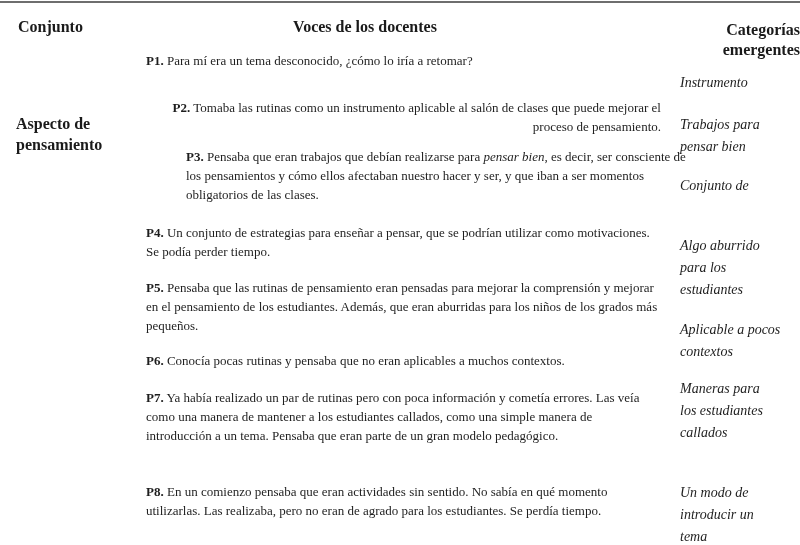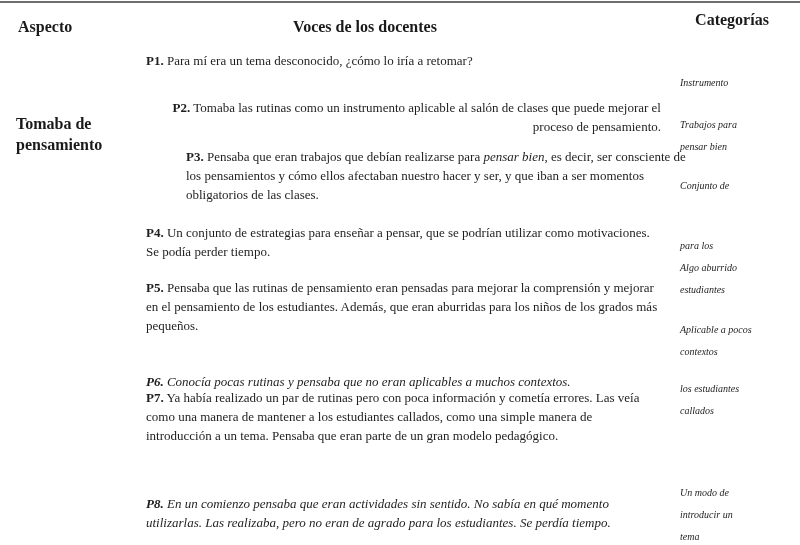--- a/index.html
+++ b/index.html
@@ -26,21 +26,21 @@
     .hdr {
       position: absolute;
       font-weight: bold;
       font-size: 16px;
       line-height: 20px;
       color: #1a1a1a;
       text-align: center;
     }
     .hdr-aspecto { left: 18px; top: 17px; width: 100px; text-align: left; }
     .hdr-voces { left: 230px; top: 17px; width: 270px; }
-    .hdr-cat { left: 664px; top: 10px; width: 136px; }
+    .hdr-cat { left: 664px; top: 20px; width: 136px; text-align: right; }
 
     .aspect {
       position: absolute;
       left: 16px;
       top: 113px;
       width: 120px;
       font-weight: bold;
       font-size: 16px;
       line-height: 21px;
     }
@@ -54,86 +54,88 @@
       color: #1e1e1e;
     }
     .voice b { font-weight: bold; }
     .voice em { font-style: italic; }
 
     .cat {
       position: absolute;
       left: 680px;
       width: 118px;
       font-style: italic;
-      font-size: 10px;
+      font-size: 14px;
       line-height: 22px;
       color: #1e1e1e;
     }
   </style>
 </head>
 <body>
 
 <div class="top-rule"></div>
 
-<div class="hdr hdr-aspecto">Aspecto</div>
+<div class="hdr hdr-aspecto">Conjunto</div>
 <div class="hdr hdr-voces">Voces de los docentes</div>
 <div class="hdr hdr-cat">
   <div>Categorías</div>
+  <div>emergentes</div>
 </div>
 
 <div class="aspect">
-  <div>Tomaba de</div>
+  <div>Aspecto de</div>
   <div>pensamiento</div>
 </div>
 
 <div class="voice" style="top:51px;">
   <b>P1.</b><span> Para mí era un tema desconocido, ¿cómo lo iría a retomar?</span>
 </div>
 <div class="voice" style="top:98px;text-align:right;">
   <b>P2.</b><span> Tomaba las rutinas como un instrumento aplicable al salón de clases que puede mejorar el proceso de pensamiento.</span>
 </div>
 <div class="voice" style="top:147px;margin-left:40px;">
   <b>P3.</b><span> Pensaba que eran trabajos que debían realizarse para </span><em>pensar bien</em><span>, es decir, ser consciente de los pensamientos y cómo ellos afectaban nuestro hacer y ser, y que iban a ser momentos obligatorios de las clases.</span>
 </div>
 <div class="voice" style="top:223px;">
   <b>P4.</b><span> Un conjunto de estrategias para enseñar a pensar, que se podrían utilizar como motivaciones. Se podía perder tiempo.</span>
 </div>
 <div class="voice" style="top:278px;">
   <b>P5.</b><span> Pensaba que las rutinas de pensamiento eran pensadas para mejorar la comprensión y mejorar en el pensamiento de los estudiantes. Además, que eran aburridas para los niños de los grados más pequeños.</span>
 </div>
-<div class="voice" style="top:372px;font-style:italic;">
+<div class="voice" style="top:351px;">
   <b>P6.</b><span> Conocía pocas rutinas y pensaba que no eran aplicables a muchos contextos.</span>
 </div>
 <div class="voice" style="top:388px;">
   <b>P7.</b><span> Ya había realizado un par de rutinas pero con poca información y cometía errores. Las veía como una manera de mantener a los estudiantes callados, como una simple manera de introducción a un tema. Pensaba que eran parte de un gran modelo pedagógico.</span>
 </div>
-<div class="voice" style="top:494px;font-style:italic;">
+<div class="voice" style="top:482px;">
   <b>P8.</b><span> En un comienzo pensaba que eran actividades sin sentido. No sabía en qué momento utilizarlas. Las realizaba, pero no eran de agrado para los estudiantes. Se perdía tiempo.</span>
 </div>
 
 <div class="cat" style="top:72px;">
   <div>Instrumento</div>
 </div>
 <div class="cat" style="top:114px;">
   <div>Trabajos para</div>
   <div>pensar bien</div>
 </div>
 <div class="cat" style="top:175px;">
   <div>Conjunto de</div>
 </div>
 <div class="cat" style="top:235px;">
+  <div>Algo aburrido</div>
   <div>para los</div>
-  <div>Algo aburrido</div>
   <div>estudiantes</div>
 </div>
 <div class="cat" style="top:319px;">
   <div>Aplicable a pocos</div>
   <div>contextos</div>
 </div>
 <div class="cat" style="top:378px;">
+  <div>Maneras para</div>
   <div>los estudiantes</div>
   <div>callados</div>
 </div>
 <div class="cat" style="top:482px;">
   <div>Un modo de</div>
   <div>introducir un</div>
   <div>tema</div>
 </div>
 
 </body></html>

